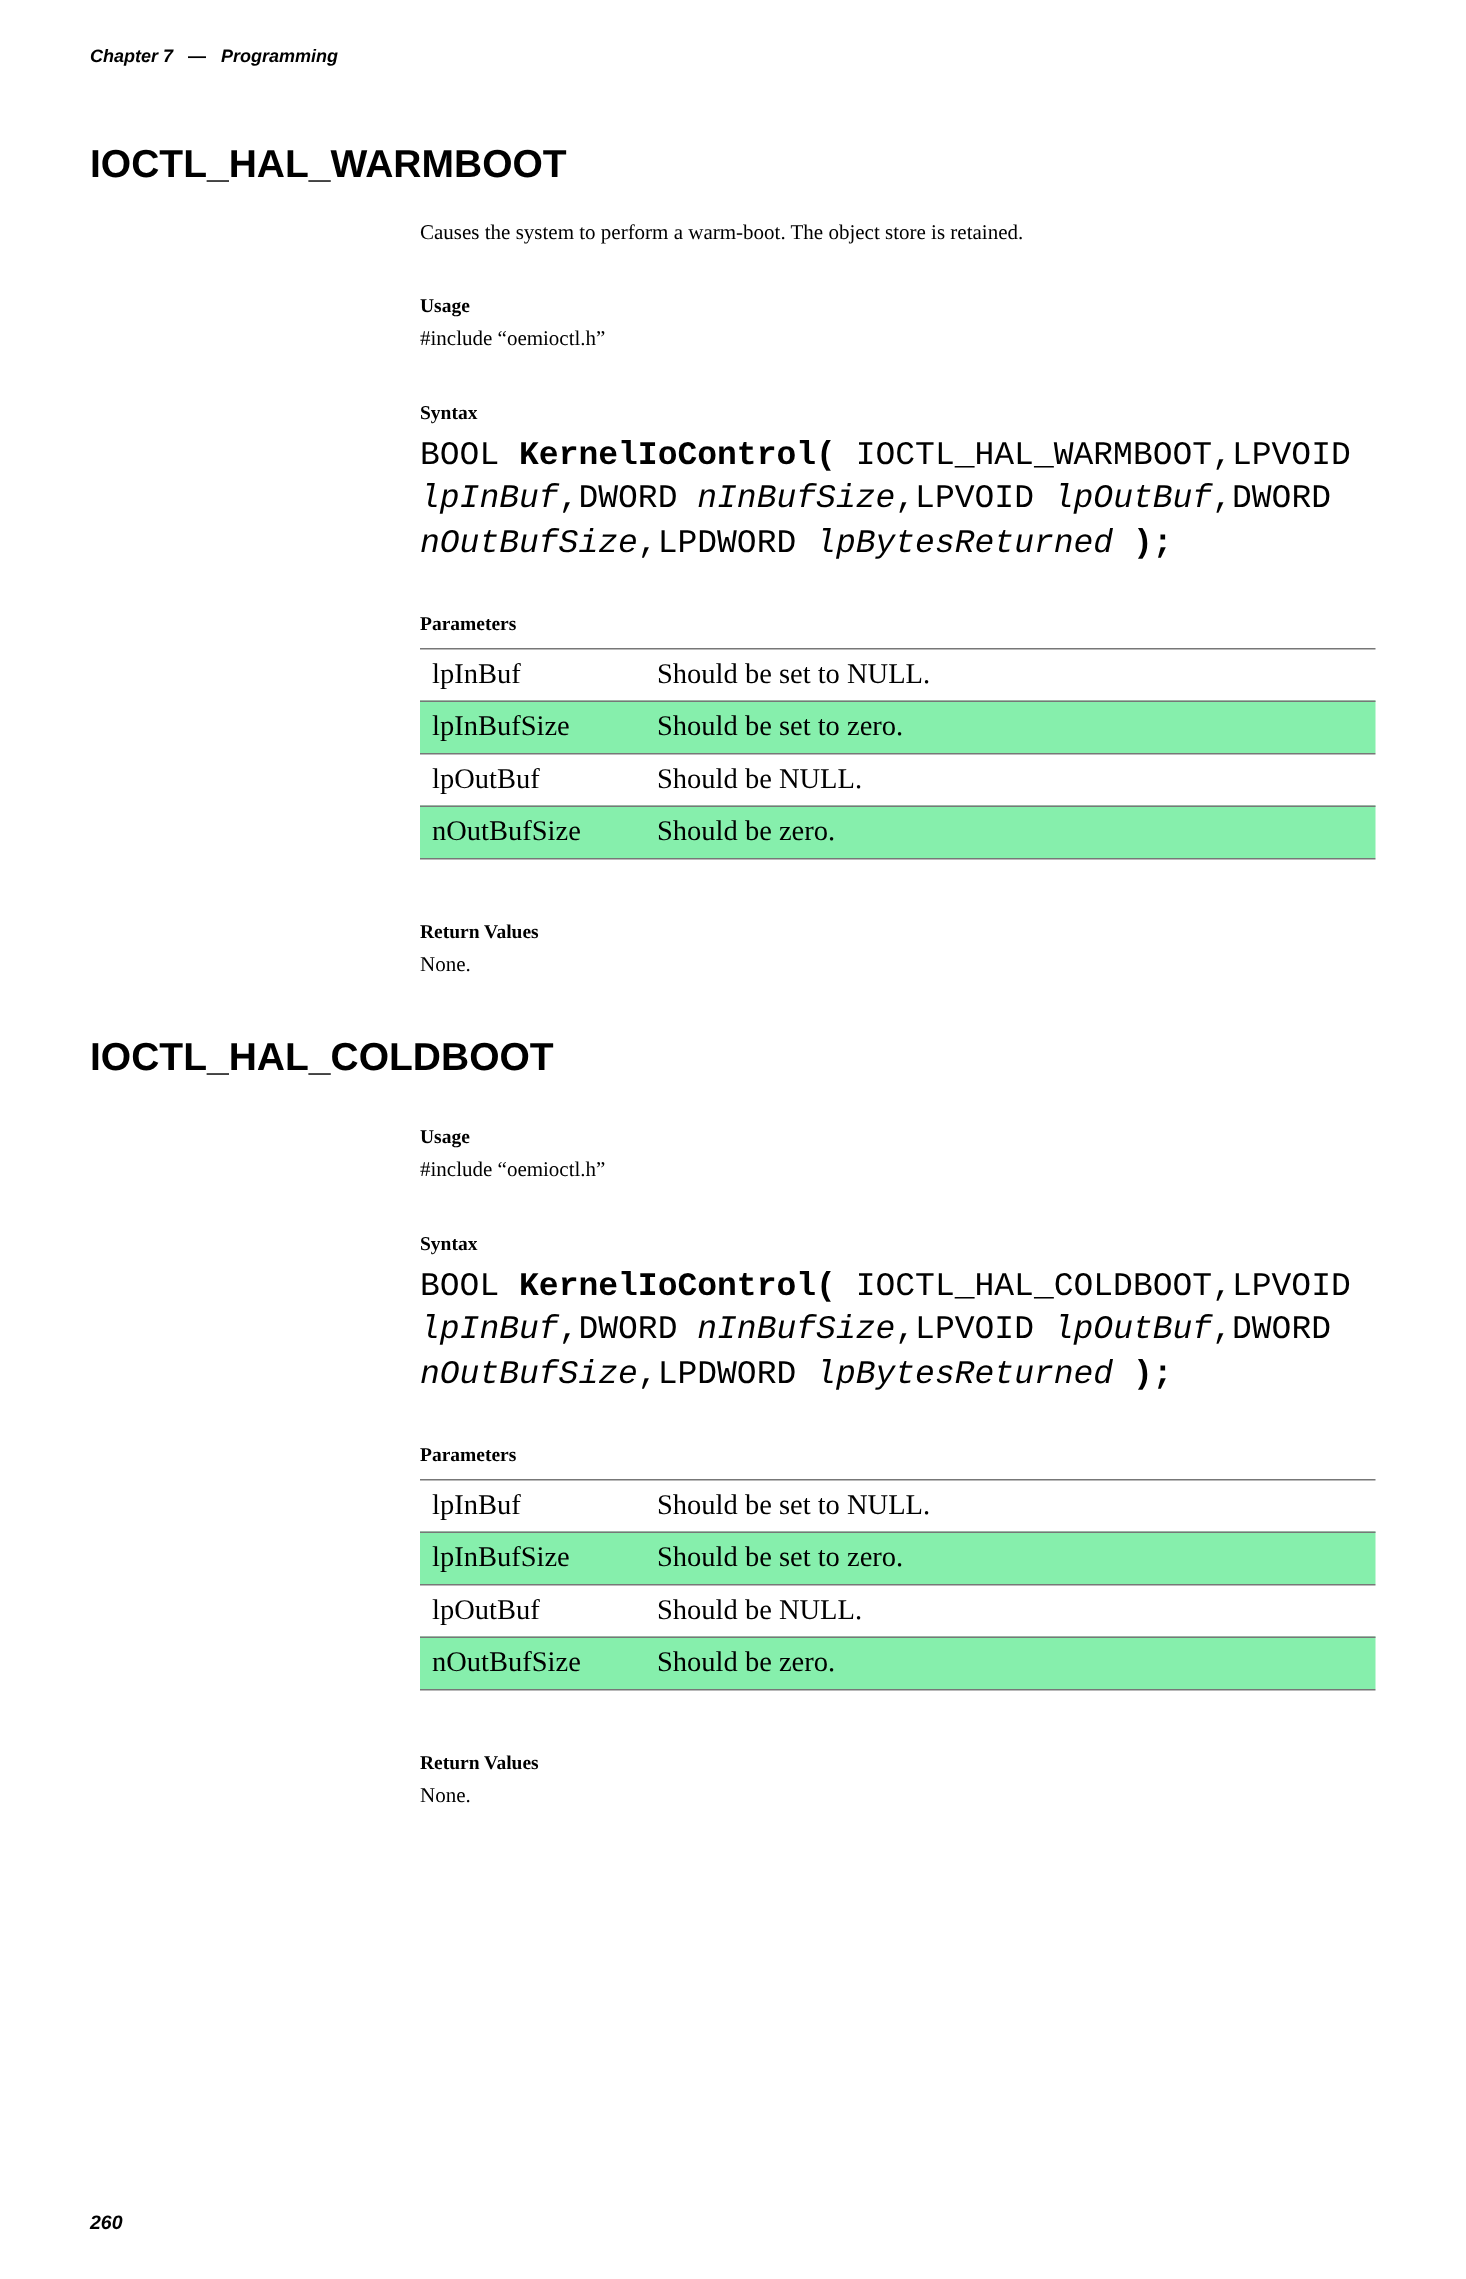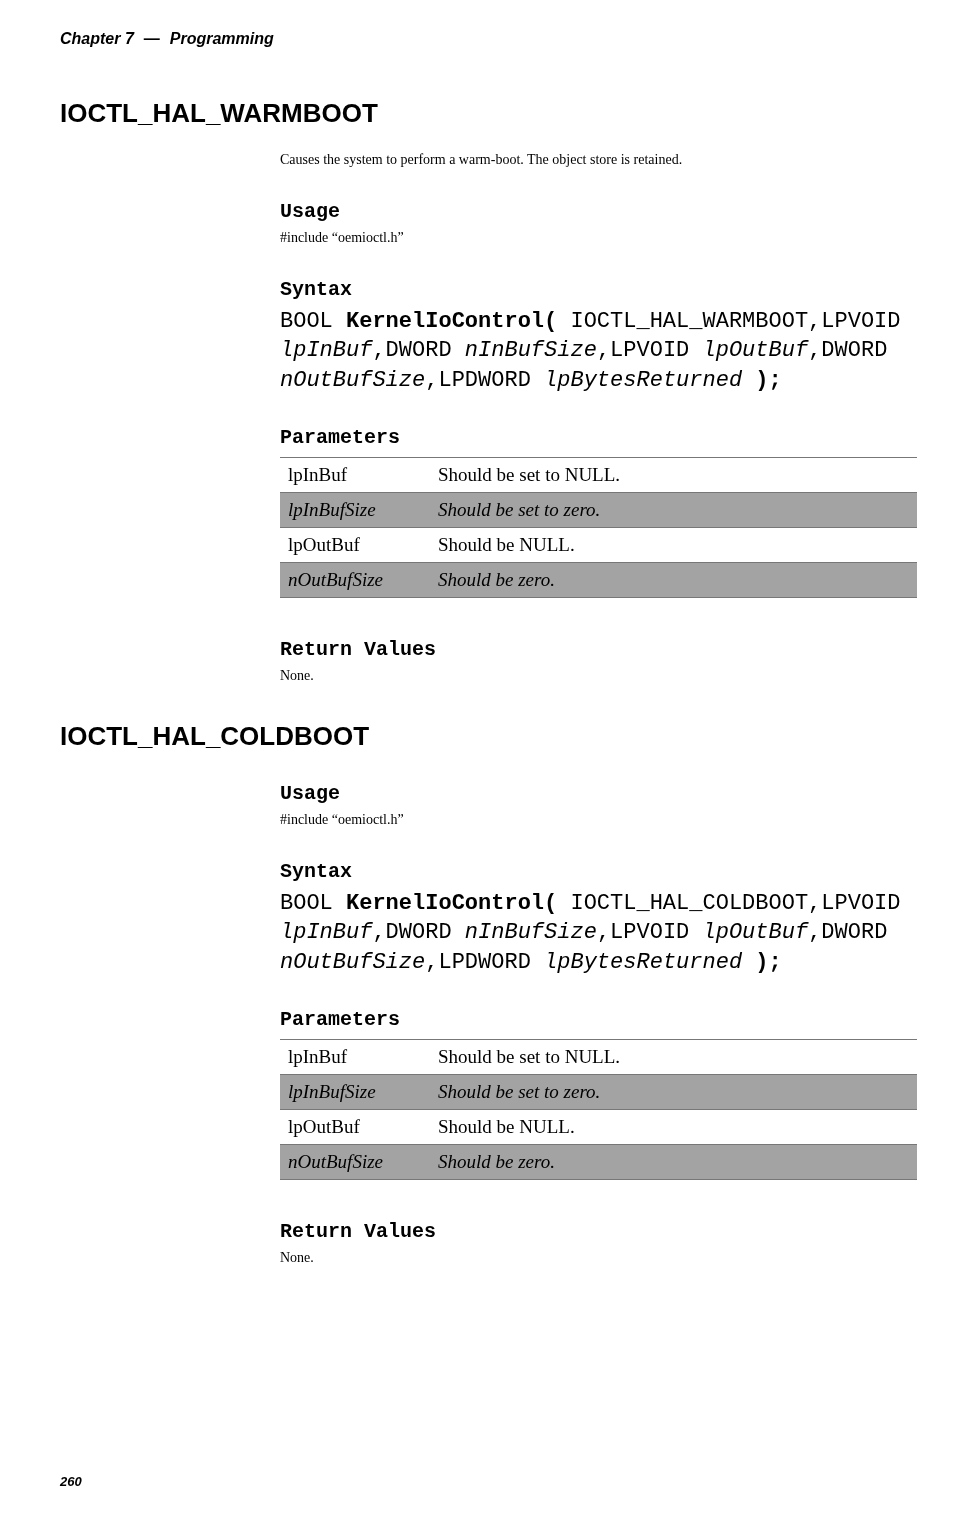--- a/index.html
+++ b/index.html
@@ -11,35 +11,35 @@
       color: #000000;
       position: relative;
       padding: 30px 60px 40px 60px;
     }
     .page-header {
       display: flex;
       align-items: baseline;
       font-family: Arial, Helvetica, sans-serif;
       font-weight: bold;
       font-style: italic;
-      font-size: 16px;
+      font-size: 12px;
       margin-bottom: 50px;
     }
     .page-header .dash { margin: 0 10px; font-style: normal; }
     .h1 {
       font-family: Arial, Helvetica, sans-serif;
       font-weight: 800;
       font-size: 26px;
       margin-bottom: 22px;
       letter-spacing: 0px;
     }
     .h2 {
-      font-family: Liberation Mono, monospace;
+      font-family: Liberation Serif, serif;
       font-weight: bold;
-      font-size: 20px;
+      font-size: 13px;
       margin-top: 30px;
       margin-bottom: 6px;
     }
     .content-block {
       margin-left: 220px;
       margin-right: 0;
     }
     .body-text {
       font-family: Georgia, 'Times New Roman', serif;
       font-size: 14px;
@@ -61,21 +61,21 @@
       font-family: Georgia, 'Times New Roman', serif;
       font-size: 19px;
     }
     table.params td {
       padding: 6px 8px;
       border-top: 1px solid #777;
     }
     table.params tr:last-child td {
       border-bottom: 1px solid #777;
     }
-    table.params tr.shaded { background: #a3a3a3; font-style: italic; }
+    table.params tr.shaded { background: #86efac; }
     table.params td:first-child { width: 150px; }
     .page-footer {
       position: absolute;
       bottom: 30px;
       left: 60px;
       right: 60px;
       display: flex;
       justify-content: space-between;
       font-family: Arial, Helvetica, sans-serif;
       font-weight: bold;

